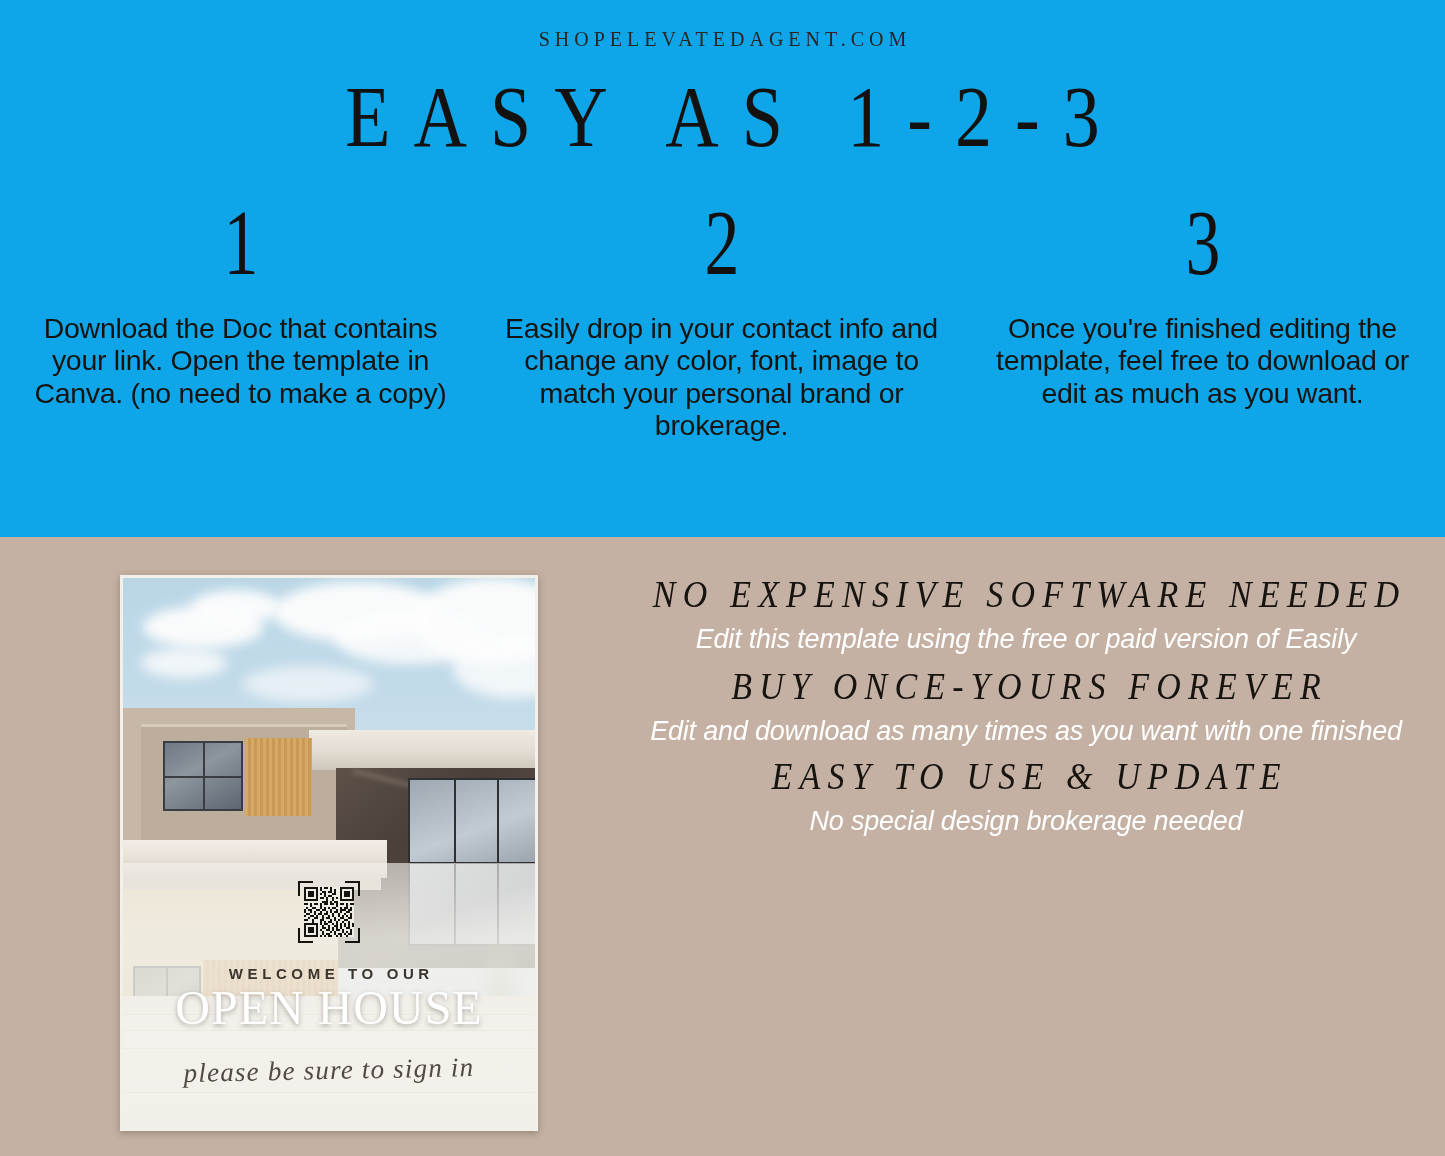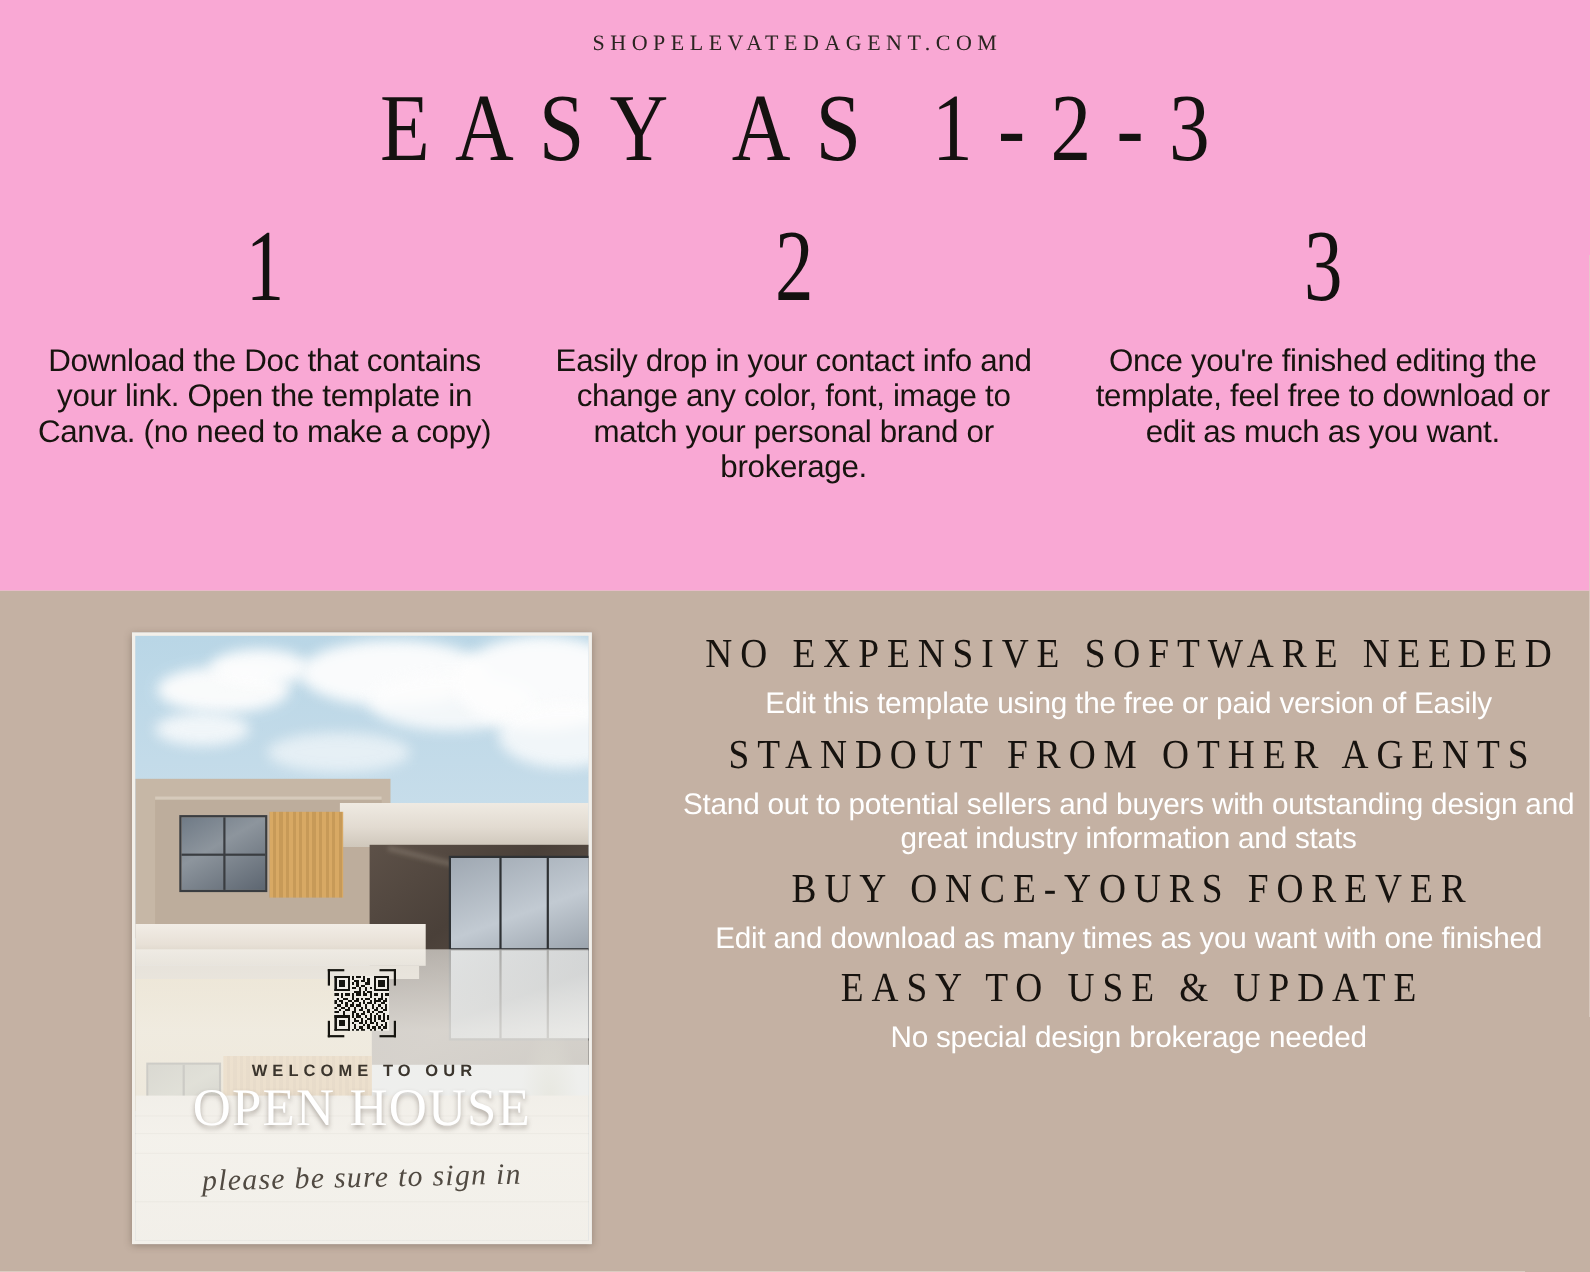--- a/index.html
+++ b/index.html
@@ -7,21 +7,21 @@
   body {
     font-family:"Liberation Sans", sans-serif;
     background:#f9f3ec;
     overflow:hidden;
     position:relative;
   }
 
   
   .top-section{
     position:absolute; left:0; top:0; width:1445px; height:537px;
-    background:#f9a8d4;
+    background:#0ea5e9;
   }
   .site-url{
     position:absolute; top:28px; left:0; width:100%;
     text-align:center;
     font-family:"Liberation Serif", serif;
     font-size:20px; letter-spacing:5.0px;
     color:#2a2521; font-weight:400;
     text-indent:5px;
   }
   .main-title{
@@ -214,21 +214,21 @@
     font-family:"Liberation Serif", serif;
     font-style:italic;
     font-size:27px;
     letter-spacing:1.2px;
     color:#514a42;
     transform:rotate(-1.2deg);
   }
 
   
   .benefits{
-    position:absolute; left:620px; top:36px; width:812px;
+    position:absolute; left:620px; top:36px; width:812px;font-style:italic;
   }
   .benefit{ width:100%; text-align:center; margin-bottom:5px; }
   .benefit-title{
     font-family:"Liberation Serif", serif;
     font-weight:400;
     font-size:34px;
     letter-spacing:7.2px; text-indent:7.2px;
     color:#17130f;
     line-height:1.32;
     transform:scaleY(1.1);
@@ -469,24 +469,20 @@
     </div>
   </div>
 
   <div class="benefits">
 
     <div class="benefit b1">
       <div class="benefit-title">NO EXPENSIVE SOFTWARE NEEDED</div>
       <div class="benefit-body">Edit this template using the free or paid version of Easily</div>
     </div>
 
-    <div class="benefit b2">
-      <div class="benefit-title">STANDOUT FROM OTHER AGENTS</div>
-      <div class="benefit-body">Stand out to potential sellers and buyers with outstanding design and great industry information and stats</div>
-    </div>
 
     <div class="benefit b3">
       <div class="benefit-title">BUY ONCE-YOURS FOREVER</div>
       <div class="benefit-body">Edit and download as many times as you want with one finished</div>
     </div>
 
     <div class="benefit">
       <div class="benefit-title">EASY TO USE &amp; UPDATE</div>
       <div class="benefit-body">No special design brokerage needed</div>
     </div>

